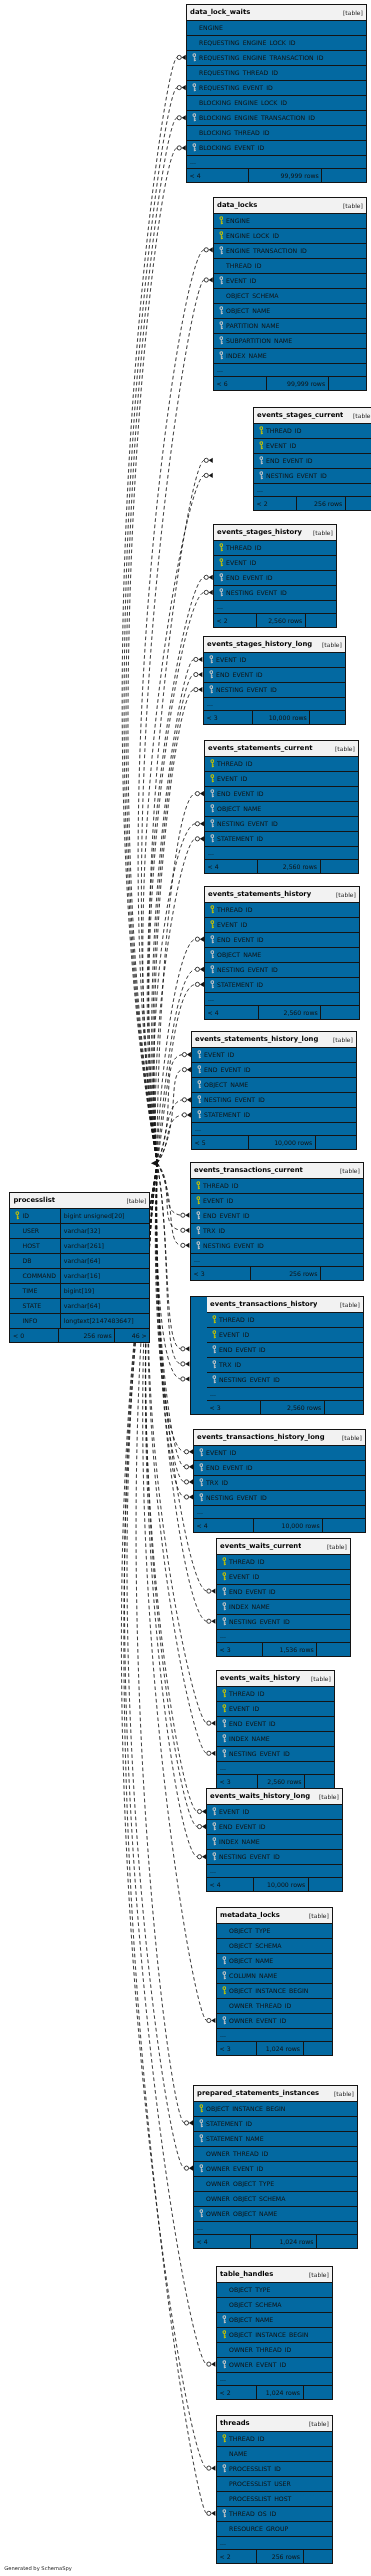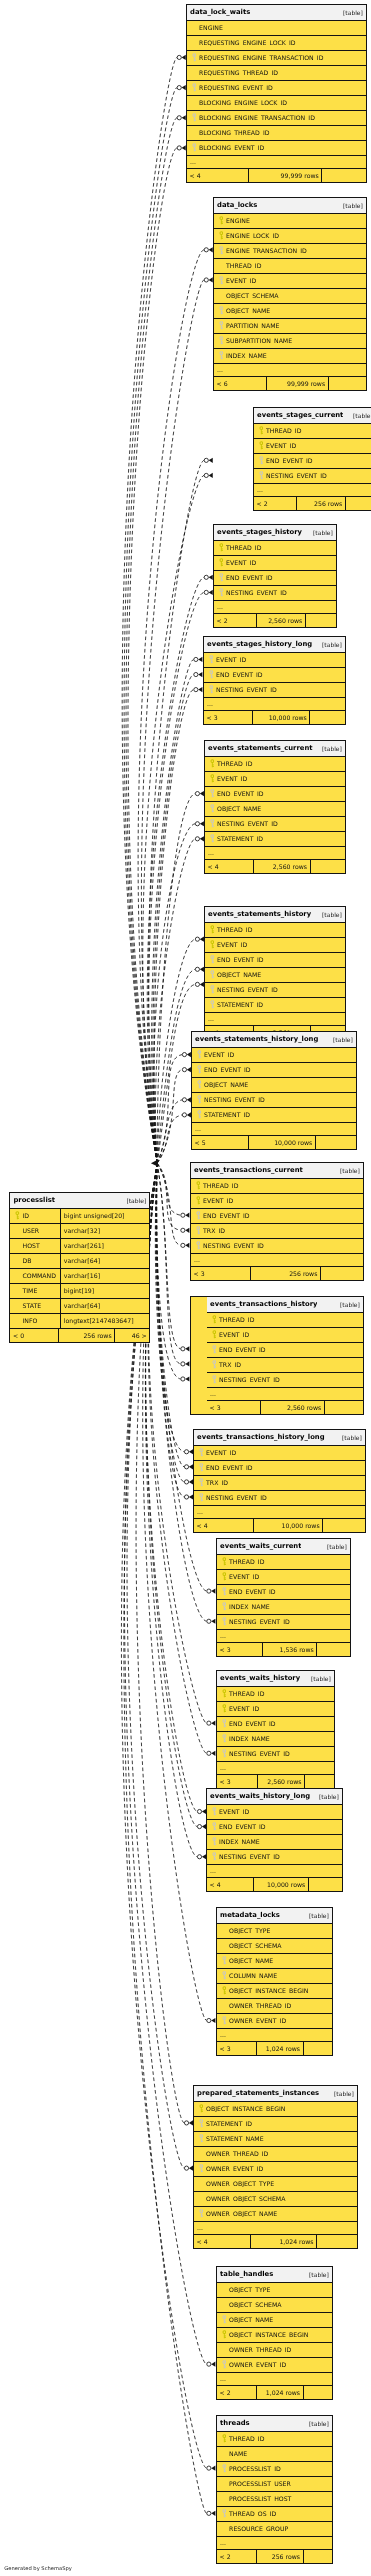--- a/index.html
+++ b/index.html
@@ -1,19 +1,19 @@
 <!DOCTYPE html>
 <html style="font-size:8.3px"><head>
 <meta charset="utf-8">
 <style>
   html,body{margin:0;padding:0;background:#fff;}
   #diagram{position:relative;width:372px;height:2576px;background:#fff;overflow:hidden;
            font-family:"DejaVu Sans",sans-serif;}
   #rel-lines{position:absolute;left:0;top:0;pointer-events:none;}
-  .table-node{position:absolute;background:#fde047;border:1px solid #141414;box-sizing:border-box;}
+  .table-node{position:absolute;background:#0369a1;border:1px solid #141414;box-sizing:border-box;}
   .tn-header{display:flex;justify-content:space-between;align-items:center;height:15.6px;
              background:#f2f2f2;border-bottom:0.5px solid #141414;box-sizing:border-box;padding:0 3.1px;}
   .tn-name{font-weight:bold;font-size:6.8px;color:#000;white-space:nowrap;overflow:hidden;}
   .tn-tag{font-size:6px;color:#1c1c1c;margin-left:4.2px;}
   .tn-row{display:flex;align-items:center;height:15px;box-sizing:border-box;
           border-bottom:0.5px solid #141414;padding:0 2.1px 0 2.1px;font-size:6.2px;color:#111;}
   .tn-key{width:10px;min-width:10px;display:flex;justify-content:center;align-items:center;}
   .tn-colname{flex:1;white-space:nowrap;overflow:hidden;padding-right:2.1px;}
   .tn-type{width:60%;align-self:stretch;display:flex;align-items:center;
            border-left:0.5px solid #141414;padding:0 2.6px;white-space:nowrap;overflow:hidden;}
@@ -460,21 +460,21 @@
         </span>
         <span class="tn-colname">NESTING_EVENT_ID</span>
       </div>
       <div class="tn-ellipsis">...</div>
       <div class="tn-footer">
         <div class="fl">&lt; 3</div>
         <div class="fm">10,000 rows</div>
         <div class="fr"></div>
       </div>
     </div>
-    <div class="table-node" style="left: 204px; top: 740px; width: 142px;">
+    <div class="table-node" style="left: 204px; top: 740px; width: 155px;">
       <div class="tn-header">
         <span class="tn-name">events_statements_current</span>
         <span class="tn-tag">[table]</span>
       </div>
       <div class="tn-row">
         <span class="tn-key">
           <svg width="4.7" height="8.8" viewBox="0 0 9 17">
             <circle cx="4.5" cy="4" r="2.7" fill="none" stroke="#c9c400" stroke-width="2"></circle>
             <path d="M4.5 6.8 V16 M4.5 11.5 h3 M4.5 14.5 h3" stroke="#c9c400" stroke-width="1.8" fill="none"></path>
           </svg>
@@ -526,21 +526,21 @@
         </span>
         <span class="tn-colname">STATEMENT_ID</span>
       </div>
       <div class="tn-ellipsis">...</div>
       <div class="tn-footer">
         <div class="fl">&lt; 4</div>
         <div class="fm">2,560 rows</div>
         <div class="fr"></div>
       </div>
     </div>
-    <div class="table-node" style="left: 204px; top: 886px; width: 142px; margin-top: 20px;">
+    <div class="table-node" style="left: 204px; top: 886px; width: 156px;">
       <div class="tn-header">
         <span class="tn-name">events_statements_history</span>
         <span class="tn-tag">[table]</span>
       </div>
       <div class="tn-row">
         <span class="tn-key">
           <svg width="4.7" height="8.8" viewBox="0 0 9 17">
             <circle cx="4.5" cy="4" r="2.7" fill="none" stroke="#c9c400" stroke-width="2"></circle>
             <path d="M4.5 6.8 V16 M4.5 11.5 h3 M4.5 14.5 h3" stroke="#c9c400" stroke-width="1.8" fill="none"></path>
           </svg>

